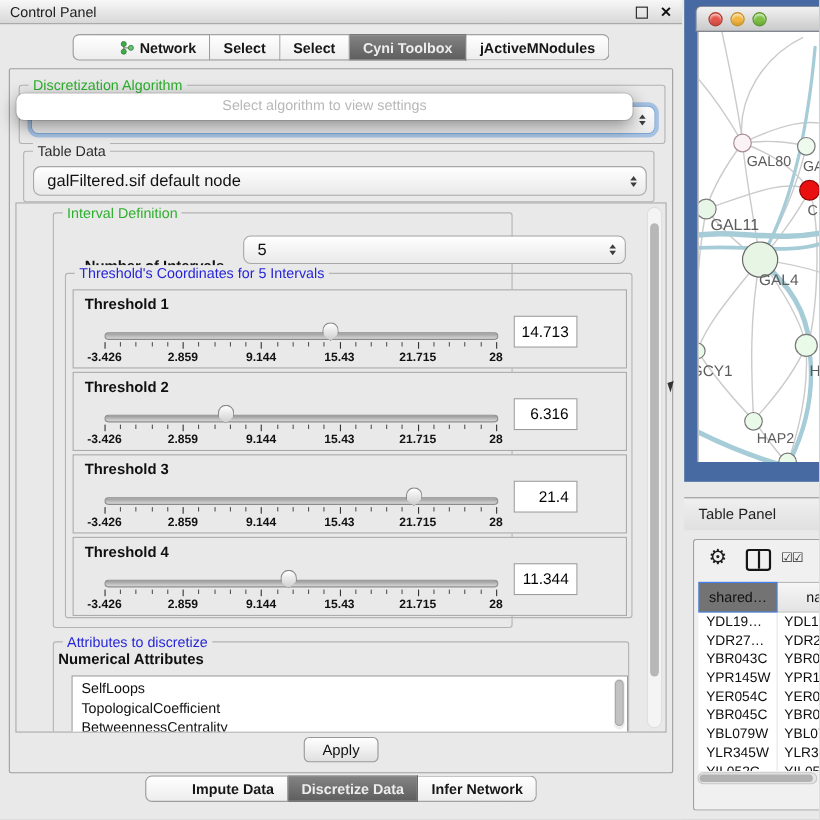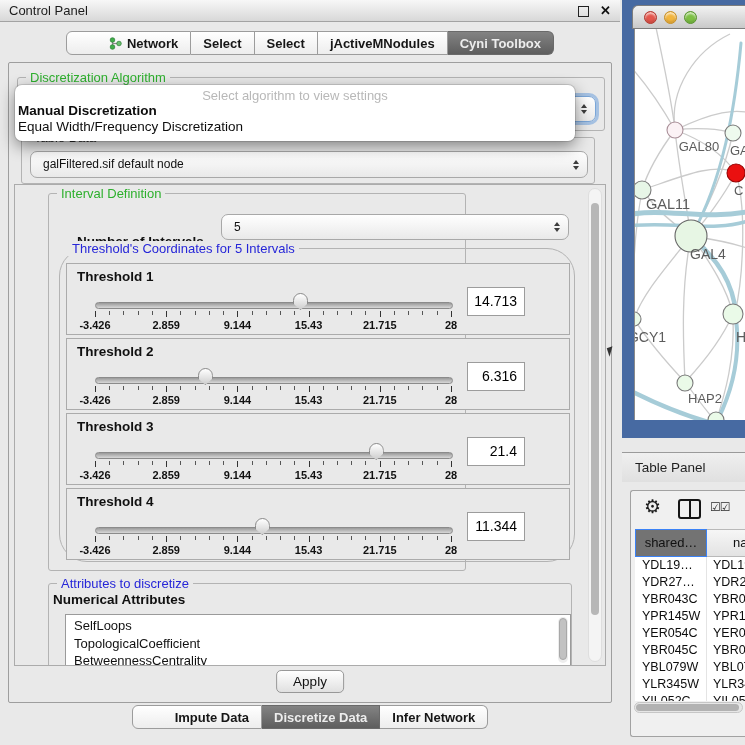--- a/index.html
+++ b/index.html
@@ -22,41 +22,41 @@
   .tab:last-child{border-radius:0 6px 6px 0;}
   .tab.selected{background:linear-gradient(#838383,#5e5e5e);color:#ededed;border-color:#6a6a6a;}
   .tab svg{vertical-align:-2px;margin-right:5px;}
   .main-panel{position:absolute;left:8px;top:62px;width:604px;height:641px;box-sizing:border-box;
       border:1px solid #9e9e9e;border-radius:2px;background:#e9e9e9;}
   .groupbox{position:absolute;border:1px solid #b3b3b3;border-radius:3px;box-sizing:border-box;}
   .group-label{position:absolute;top:-8px;left:8px;padding:0 4px;background:#e9e9e9;font-size:13px;white-space:nowrap;}
   .green{color:#2eb02e;} .blue{color:#2626d8;} .dark{color:#2b2b2b;}
   .mac-combo{position:absolute;background:linear-gradient(#ffffff,#e9e9e9);border:1px solid #a8a8a8;
       border-radius:7px;box-sizing:border-box;}
-  .mac-combo .val{position:absolute;left:12px;top:0;line-height:25px;font-size:12px;color:#111;white-space:nowrap;}
+  .mac-combo .val{position:absolute;left:12px;top:0;line-height:25px;font-size:15px;color:#111;white-space:nowrap;}
   .stepper{position:absolute;right:8px;top:50%;transform:translateY(-50%);display:flex;flex-direction:column;align-items:center;gap:2px;}
   .stp-up{width:0;height:0;border-left:3.5px solid transparent;border-right:3.5px solid transparent;border-bottom:4.5px solid #3d3d3d;}
   .stp-dn{width:0;height:0;border-left:3.5px solid transparent;border-right:3.5px solid transparent;border-top:4.5px solid #3d3d3d;}
   .algo-group{left:8px;top:14px;width:588px;height:54px;}
   .algo-combo{left:10px;top:18px;width:568px;height:26px;border:1px solid #7aa6d8;
       box-shadow:0 0 0 3px rgba(110,160,220,.55);}
   .popup{position:absolute;left:6px;top:22px;width:560px;box-sizing:border-box;padding:3px 0 6px;
       background:#fff;border-radius:7px;z-index:6;
       box-shadow:0 5px 16px rgba(0,0,0,.45),0 0 0 1px rgba(0,0,0,.12);}
   .popup-header{font-size:13px;color:#b8b8b8;text-align:center;height:15px;line-height:15px;}
   .popup-item{font-size:13.5px;color:#0d0d0d;padding-left:3px;height:16px;line-height:16px;white-space:nowrap;}
   .popup-item.selected{font-weight:700;}
   .td-group{left:12px;top:74px;width:574px;height:47px;}
   .td-combo{left:8px;top:13px;width:558px;height:27px;}
   .scrollpane{position:absolute;left:5px;top:121px;width:592px;height:482px;box-sizing:border-box;
       border:1px solid #ababab;background:#e9e9e9;overflow:hidden;}
   .iv-group{left:33px;top:8px;width:418px;height:378px;text-decoration:underline;}
   .iv-numlabel{position:absolute;left:28px;top:40px;font-size:13.5px;font-weight:700;color:#111;}
   .iv-combo{left:172px;top:20px;width:348px;height:26px;}
-  .coords-group{left:10px;top:54px;width:516px;height:314px;border-radius:28px;}
+  .coords-group{left:10px;top:54px;width:516px;height:314px;}
   .th-stack{position:absolute;left:6px;top:14px;width:504px;}
   .th-panel{position:relative;width:504px;height:72px;margin-bottom:3px;box-sizing:border-box;
       border:1px solid #ababab;background:#e9e9e9;}
   .th-label{position:absolute;left:10px;top:5px;font-size:13.5px;font-weight:700;color:#101010;}
   .th-track{position:absolute;left:28px;top:38px;width:356px;height:5px;border:1px solid #8b8b8b;
       border-radius:4px;background:linear-gradient(#9a9a9a,#d8d8d8);}
   .th-handle{position:absolute;top:29px;width:15px;height:17px;background:linear-gradient(#ffffff,#cfcfcf);
       border:1px solid #8a8a8a;border-radius:8px 8px 2px 2px;box-sizing:border-box;
       clip-path:polygon(0 0,100% 0,100% 60%,50% 100%,0 60%);}
   .th-ticks{position:absolute;left:28px;top:47px;width:357px;display:flex;justify-content:space-between;}
@@ -131,42 +131,38 @@
     <div class="tabrow top" id="topTabs">
         <div class="tab"><svg width="13" height="13" viewBox="0 0 13 13">
             <line x1="3.5" y1="3" x2="3.5" y2="10" stroke="#8a8a8a" stroke-width="1.2"></line>
             <line x1="3.5" y1="6.5" x2="10" y2="6.5" stroke="#8a8a8a" stroke-width="1.2"></line>
             <circle cx="3.5" cy="3" r="2.3" fill="#3fae49" stroke="#2a7a33" stroke-width="0.7"></circle>
             <circle cx="3.5" cy="10" r="2.3" fill="#3fae49" stroke="#2a7a33" stroke-width="0.7"></circle>
             <circle cx="10" cy="6.5" r="2.3" fill="#69c16f" stroke="#2a7a33" stroke-width="0.7"></circle>
           </svg><span>Network</span></div>
         <div class="tab"><span>Select</span></div>
         <div class="tab"><span>Select</span></div>
+        <div class="tab selected"><span>Cyni Toolbox</span></div>
         <div class="tab"><span>jActiveMNodules</span></div>
-        <div class="tab selected"><span>Cyni Toolbox</span></div>
       </div>
 
     <div class="main-panel">
 
       <div class="groupbox algo-group">
         <span class="group-label green">Discretization Algorithm</span>
         <div class="mac-combo algo-combo">
           <span class="stepper">
               <span class="stp-up"></span>
               <span class="stp-dn"></span>
             </span>
         </div>
       </div>
 
       <div class="popup">
         <div class="popup-header">Select algorithm to view settings</div>
-        <div id="popupItems">
-            <div class="popup-item selected">Manual Discretization</div>
-            <div class="popup-item">Equal Width/Frequency Discretization</div>
-          </div>
       </div>
 
       <div class="groupbox td-group">
         <span class="group-label dark">Table Data</span>
         <div class="mac-combo td-combo">
           <span class="val">galFiltered.sif default node</span>
           <span class="stepper">
               <span class="stp-up"></span>
               <span class="stp-dn"></span>
             </span>

